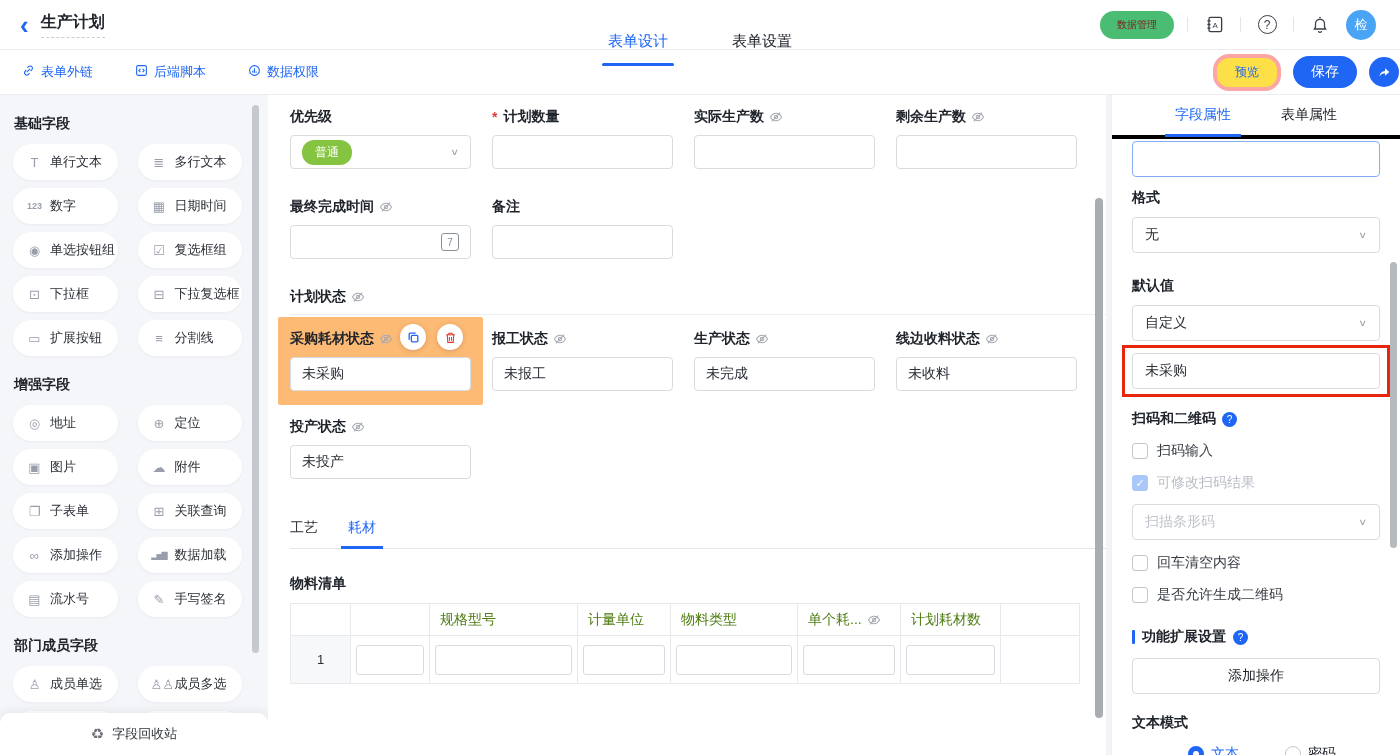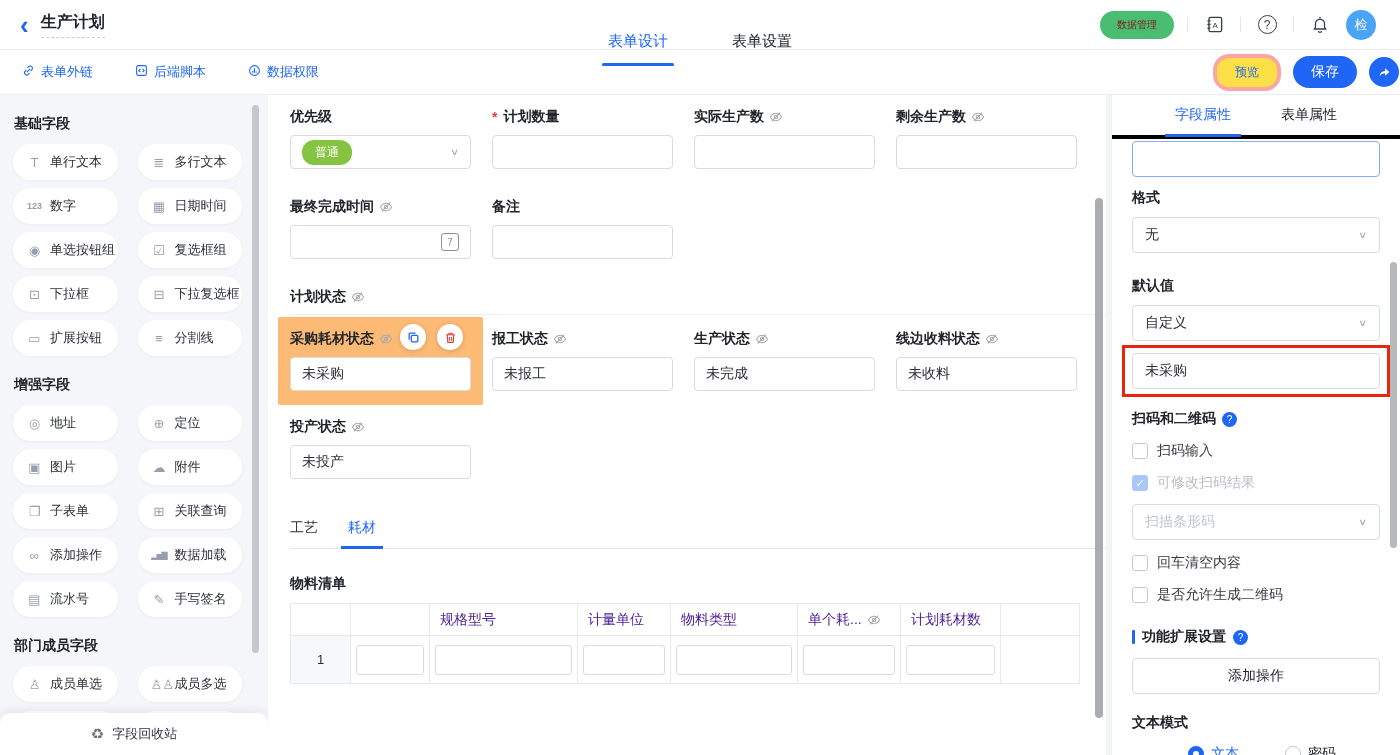--- a/index.html
+++ b/index.html
@@ -64,21 +64,21 @@
   .fcell { position:relative; }
   .fcell.selected { background:#fdba74; margin:-14px -12px; padding:14px 12px; border-radius:2px; }
   .sel-actions { position:absolute; top:7px; right:20px; display:flex; gap:11px; }
   .circle-btn { width:26px; height:26px; border-radius:50%; background:#fff; box-shadow:0 1px 5px rgba(31,35,41,.18); display:flex; align-items:center; justify-content:center; cursor:pointer; border:none; }
   .canvas-tabs { margin-top:40px; width:1058px; border-bottom:1px solid #e4e6ea; display:flex; gap:30px; padding-bottom:11px; font-size:14px; }
   .ctab { position:relative; color:#2b2f36; cursor:pointer; }
   .ctab.active { color:#1f66f5; }
   .ctab.active::after { content:""; position:absolute; left:-7px; right:-7px; bottom:-12px; height:3px; background:#1f66f5; }
   .subform-title { margin-top:26px; font-size:14px; font-weight:700; }
   table.subform { border-collapse:collapse; table-layout:fixed; margin-top:10px; }
-  .subform th { border:1px solid #e7e9ed; height:32px; font-weight:400; font-size:14px; color:#4c1d95; text-align:left; padding:0 10px; white-space:nowrap; overflow:hidden; }
+  .subform th { border:1px solid #e7e9ed; height:32px; font-weight:400; font-size:14px; color:#4d7c0f; text-align:left; padding:0 10px; white-space:nowrap; overflow:hidden; }
   .subform td { border:1px solid #e7e9ed; height:48px; padding:0 5px; }
   .subform td.idx { background:#f7f8fa; text-align:center; font-size:13px; color:#2b2f36; }
   .cell-input { height:30px; border:1px solid #d8dbe0; border-radius:3px; background:#fff; }
   .th-flex { display:flex; align-items:center; gap:5px; }
   .canvas-scrollbar { position:absolute; right:3px; top:103px; width:8px; height:520px; background:#a9acb0; border-radius:4px; }
 
   
   .gap { width:5px; background:#f2f4f7; flex:none; }
 
   

